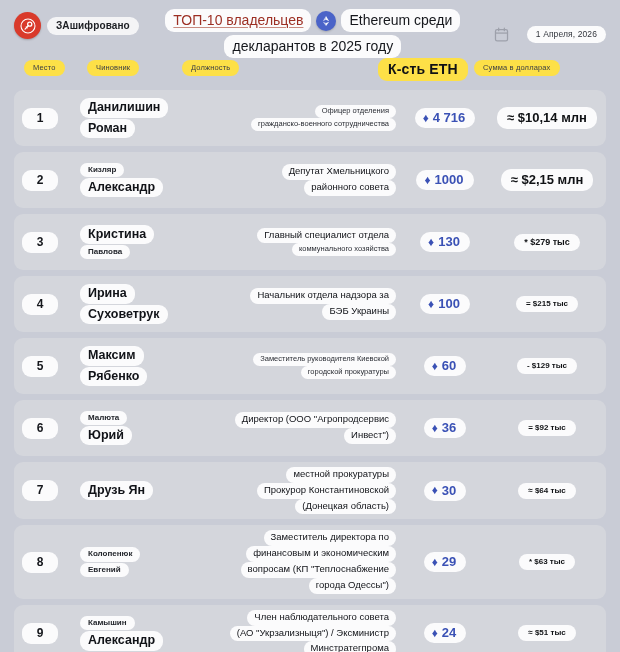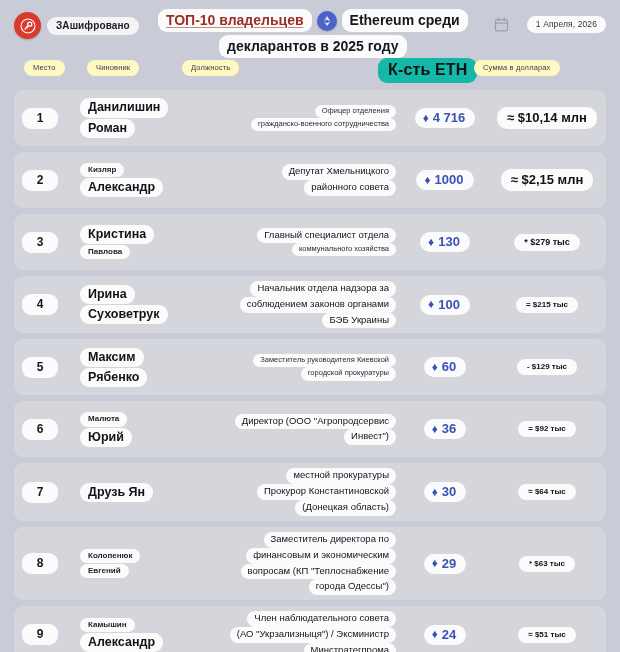--- a/index.html
+++ b/index.html
@@ -66,21 +66,21 @@
   .title-line {
     display: flex;
     align-items: center;
     gap: 5px;
   }
   .title-chip {
     background: #fbfbfc;
     border-radius: 9px;
     padding: 3px 8px 4px 8px;
     font-size: 14px;
-    font-weight: 700;
+    font-weight: 400;
     white-space: nowrap;
     line-height: 1.15;
   }
   .title-chip.accent {
     color: #9c2f24;
     text-decoration: underline;
     text-decoration-color: #c98a80;
     text-underline-offset: 2px;
   }
   .eth-badge {
@@ -93,21 +93,21 @@
     justify-content: center;
     flex: 0 0 auto;
     box-shadow: 0 1px 2px rgba(0,0,0,.18);
   }
 
   .date-wrap {
     flex: 0 0 auto;
     display: flex;
     align-items: center;
     gap: 17px;
-    margin-top: 7px;
+    margin-top: 17px;
   }
   .cal-icon {
     width: 17px;
     height: 17px;
     flex: 0 0 auto;
     opacity: .45;
   }
   .date-chip {
     background: #fbfbfc;
     border-radius: 9px;
@@ -120,33 +120,33 @@
 
   
   .colhead {
     position: relative;
     height: 30px;
     margin: 4px 14px 4px 14px;
   }
   .chip-head {
     position: absolute;
     top: 4px;
-    background: #fef9c3;
+    background: #fde047;
     border-radius: 9px;
     padding: 3px 9px 4px 9px;
     font-size: 7.5px;
     color: #3a3d44;
     white-space: nowrap;
     letter-spacing: .15px;
   }
   .chip-head.bold {
-    font-size: 16px;
+    font-size: 14px;
     font-weight: 700;
     color: #101215;
-    background: #14b8a6;
+    background: #fde047;
     padding: 3px 10px 4px 10px;
     top: 2px;
   }
 
   
   .rows {
     padding: 0 14px;
     display: flex;
     flex-direction: column;
     gap: 6px;
@@ -380,21 +380,20 @@
     <div class="row">
       <div class="c-rank">
         <span class="rank-pill">4</span>
       </div>
       <div class="c-name">
         <span class="name-pill big">Ирина</span>
         <span class="name-pill big">Суховетрук</span>
       </div>
       <div class="c-post">
         <span class="post-pill lg">Начальник отдела надзора за</span>
-        <span class="post-pill lg">соблюдением законов органами</span>
         <span class="post-pill lg">БЭБ Украины</span>
       </div>
       <div class="c-eth">
         <span class="eth-pill">
           <span class="eth-glyph">♦</span>
           <span>100</span>
         </span>
       </div>
       <div class="c-usd">
         <span class="usd-pill sm">= $215 тыс</span>

